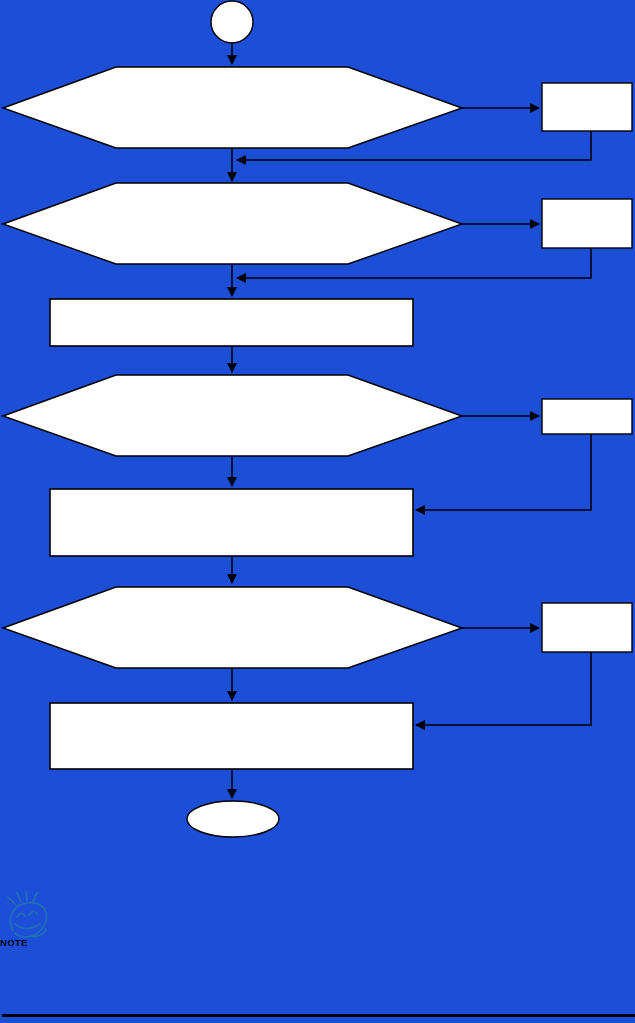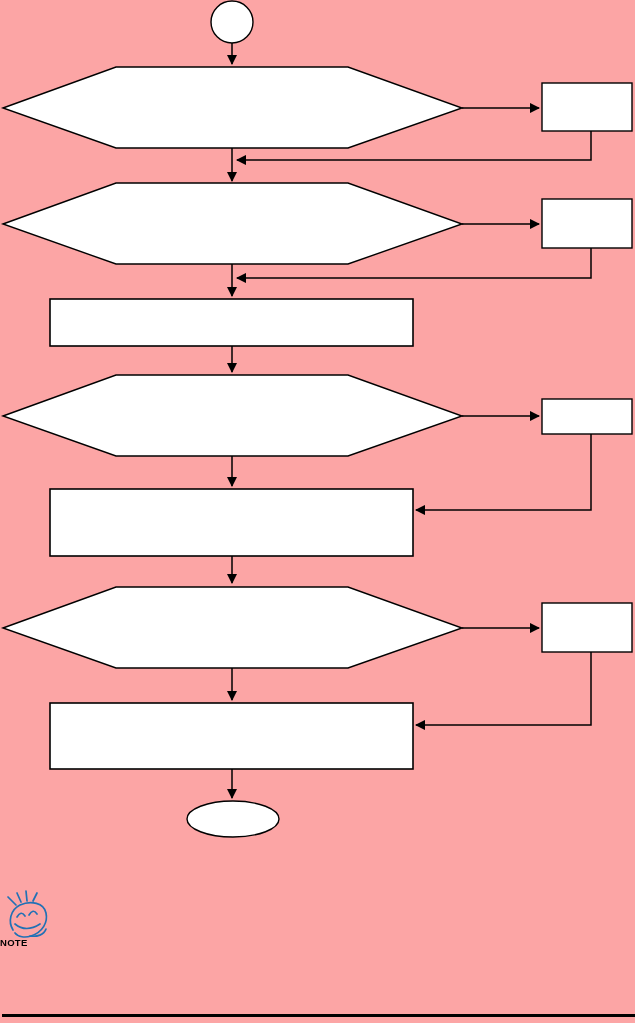--- a/index.html
+++ b/index.html
@@ -5,21 +5,21 @@
   html, body {
     margin: 0;
     padding: 0;
     background: #ffffff;
     font-family: "Liberation Sans", sans-serif;
   }
   .page {
     position: relative;
     width: 635px;
     height: 1023px;
-    background: #fca5a5;
+    background: #1d4ed8;
     overflow: hidden;
   }
   .flow-svg {
     position: absolute;
     left: 0;
     top: 0;
     display: block;
   }
   .note-block {
     position: absolute;

